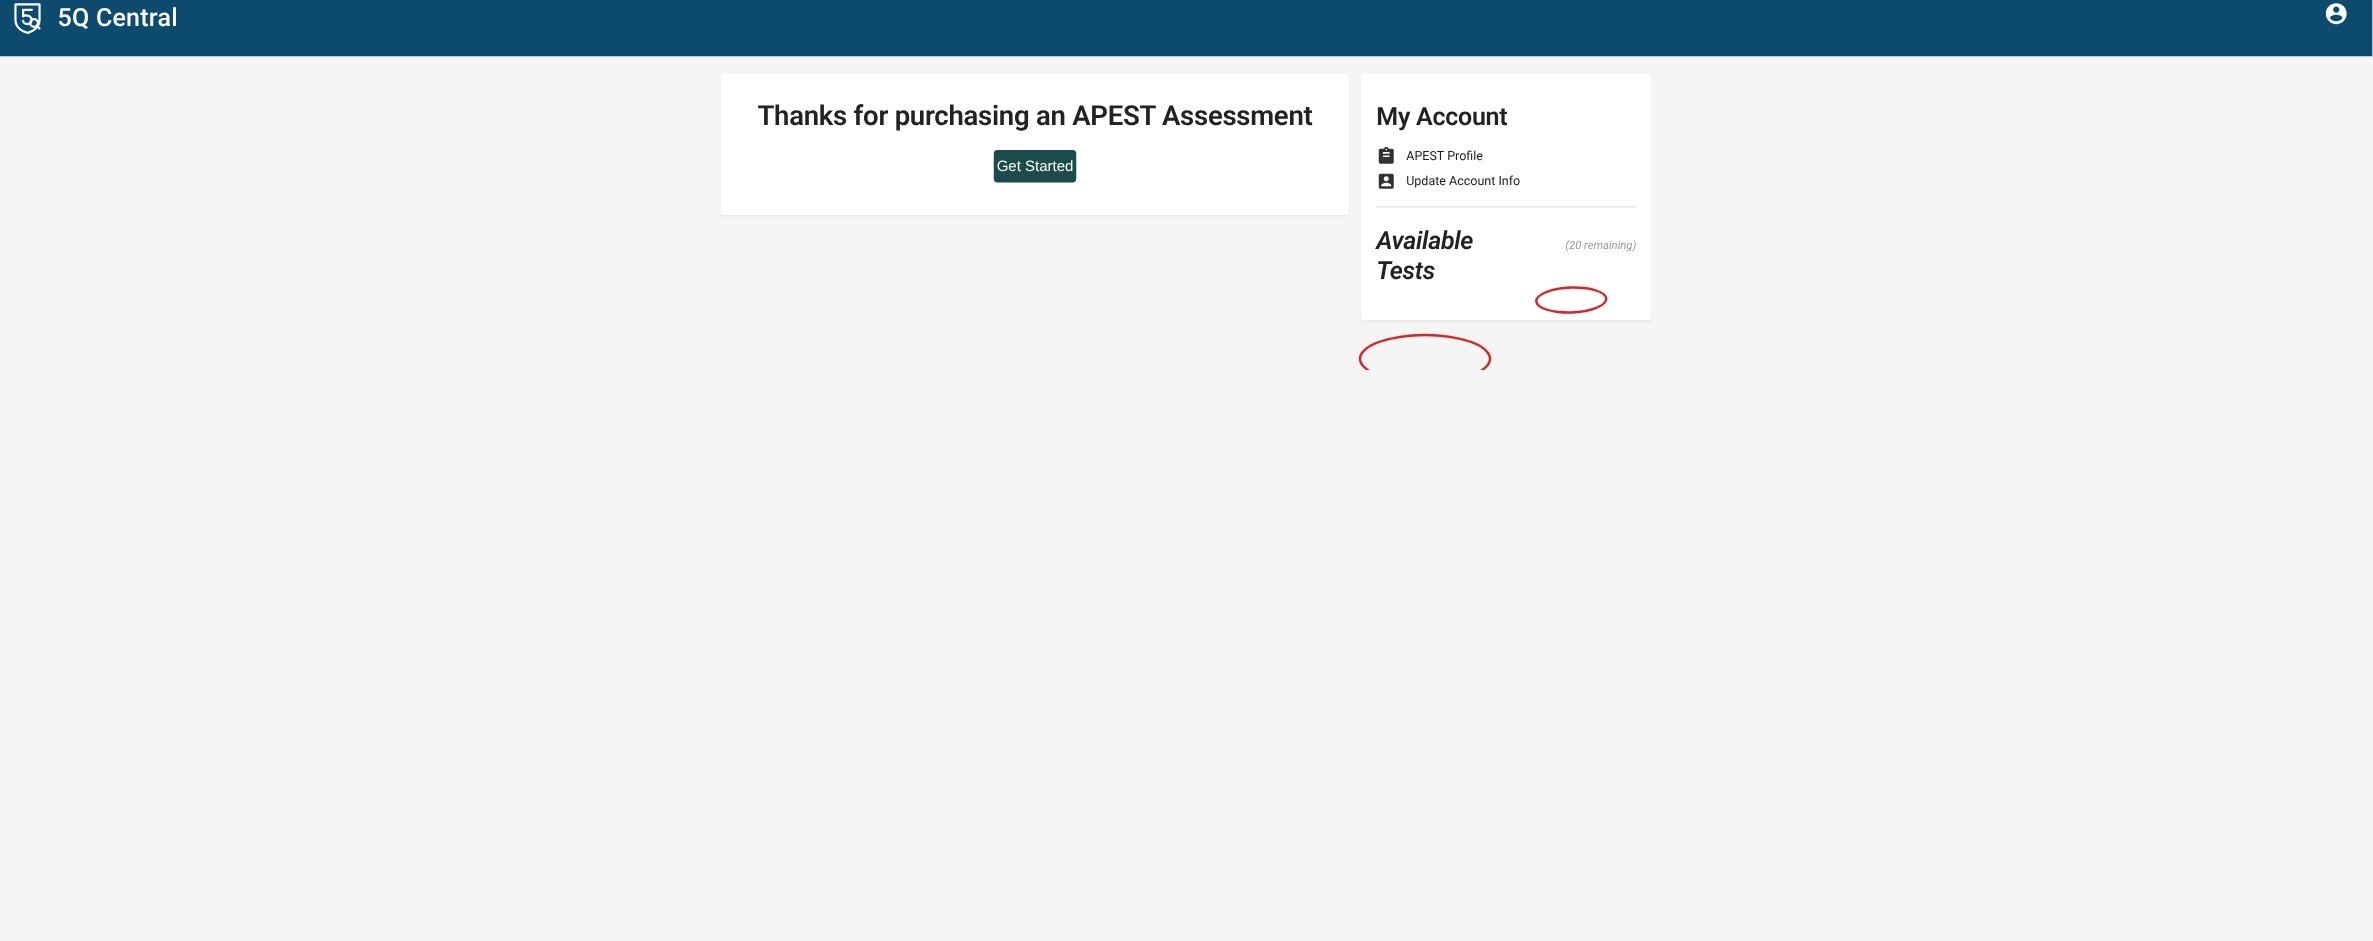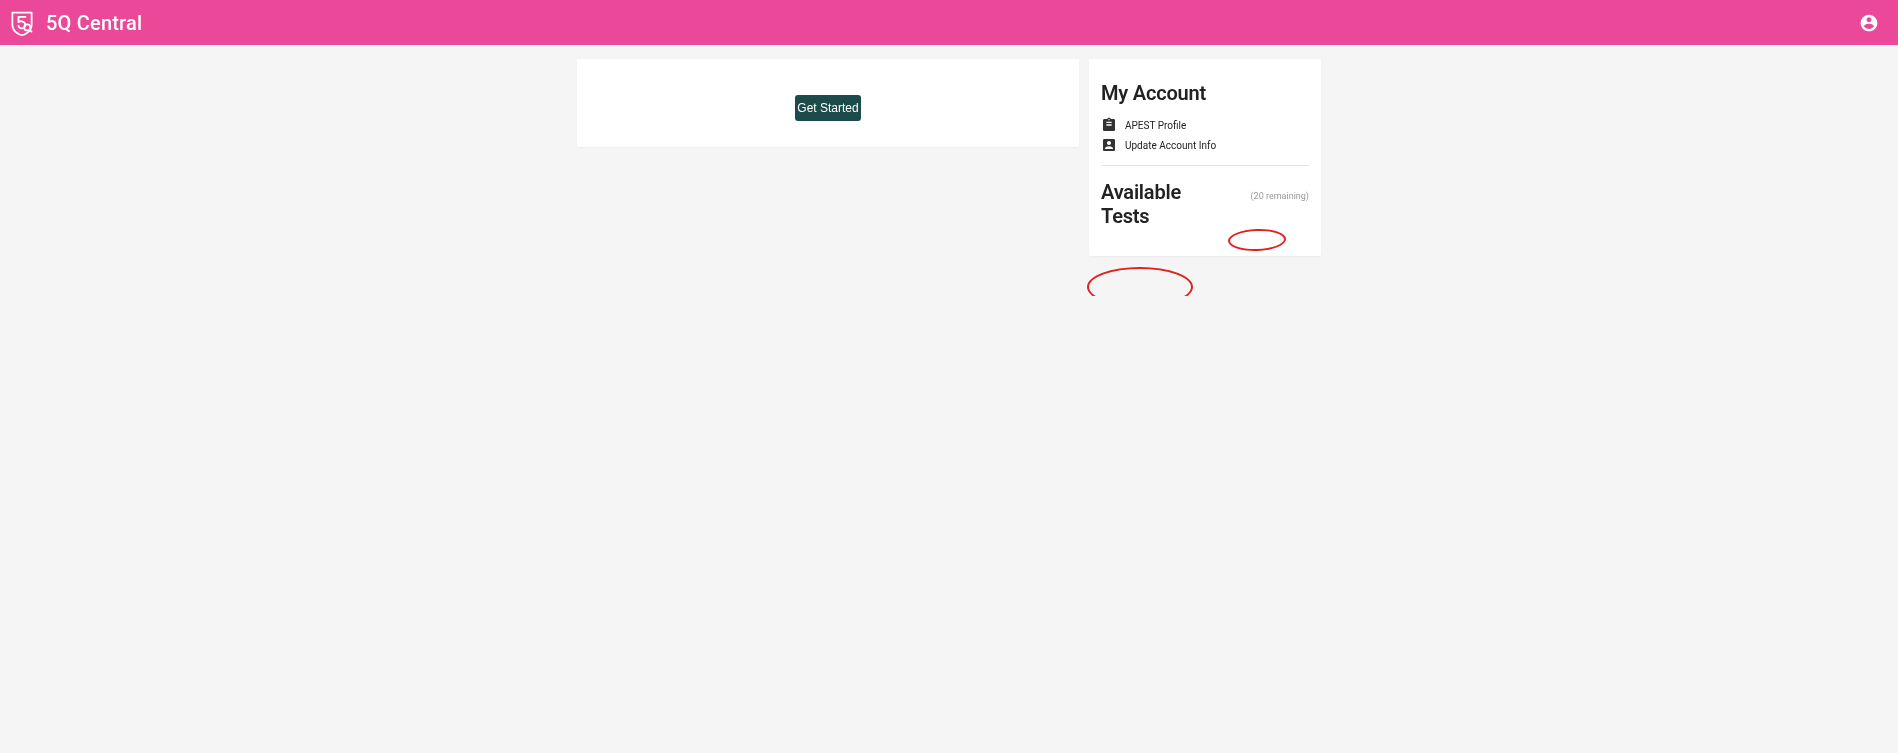--- a/index.html
+++ b/index.html
@@ -1,22 +1,22 @@
 <!DOCTYPE html>
 <html><head>
   <meta charset="utf-8">
   <style>
     * { margin: 0; padding: 0; box-sizing: border-box; }
     body { font-family: -apple-system, BlinkMacSystemFont, "Segoe UI", Roboto, Helvetica, Arial, sans-serif; background: #f5f5f5; color: #222; }
 
     .topbar {
-      background: #ec4899;
+      background: #0c4a6e;
       height: 45px;
       display: flex;
-      align-items: center;
+      align-items: flex-start;
       justify-content: space-between;
       padding: 0 18px 0 8px;
       color: #fff;
     }
     .brand {
       display: flex;
       align-items: center;
       gap: 10px;
     }
     .brand-logo {
@@ -106,20 +106,21 @@
       border: none;
       border-top: 1px solid #e4e4e4;
       margin: 10px 0 14px;
     }
     .avail-row {
       display: flex;
       align-items: baseline;
       gap: 4px;
       margin-bottom: 10px;
       position: relative;
+      font-style: italic;
     }
     .avail-row h2 { margin-bottom: 0; }
     .remaining {
       font-size: 9px;
       color: #999;
       white-space: nowrap;
       padding-left: 48px;
     }
 
     
@@ -162,20 +163,21 @@
     <svg width="20" height="20" viewBox="0 0 24 24" fill="white">
       <path d="M12 2C6.48 2 2 6.48 2 12s4.48 10 10 10 10-4.48 10-10S17.52 2 12 2zm0 3c1.66 0 3 1.34 3 3s-1.34 3-3 3-3-1.34-3-3 1.34-3 3-3zm0 14.2c-2.5 0-4.71-1.28-6-3.22.03-1.99 4-3.08 6-3.08 1.99 0 5.97 1.09 6 3.08-1.29 1.94-3.5 3.22-6 3.22z"></path>
     </svg>
   </div>
 </header>
 
 <div class="page-wrap">
   <div class="grid">
 
     <section class="card main-card">
+      <h1>Thanks for purchasing an APEST Assessment</h1>
       <button class="get-started">Get Started</button>
     </section>
 
     <aside class="card side-card">
       <h2>My Account</h2>
       <ul class="menu">
         <li>
           <span class="icon">
             <svg viewBox="0 0 24 24" fill="#333">
                 <path d="M19 3h-4.18C14.4 1.84 13.3 1 12 1s-2.4.84-2.82 2H5c-1.1 0-2 .9-2 2v14c0 1.1.9 2 2 2h14c1.1 0 2-.9 2-2V5c0-1.1-.9-2-2-2zm-7 0c.55 0 1 .45 1 1s-.45 1-1 1-1-.45-1-1 .45-1 1-1zM8 17h5v-2H8v2zm8-4H8v-2h8v2zm0-4H8V7h8v2z"></path>

